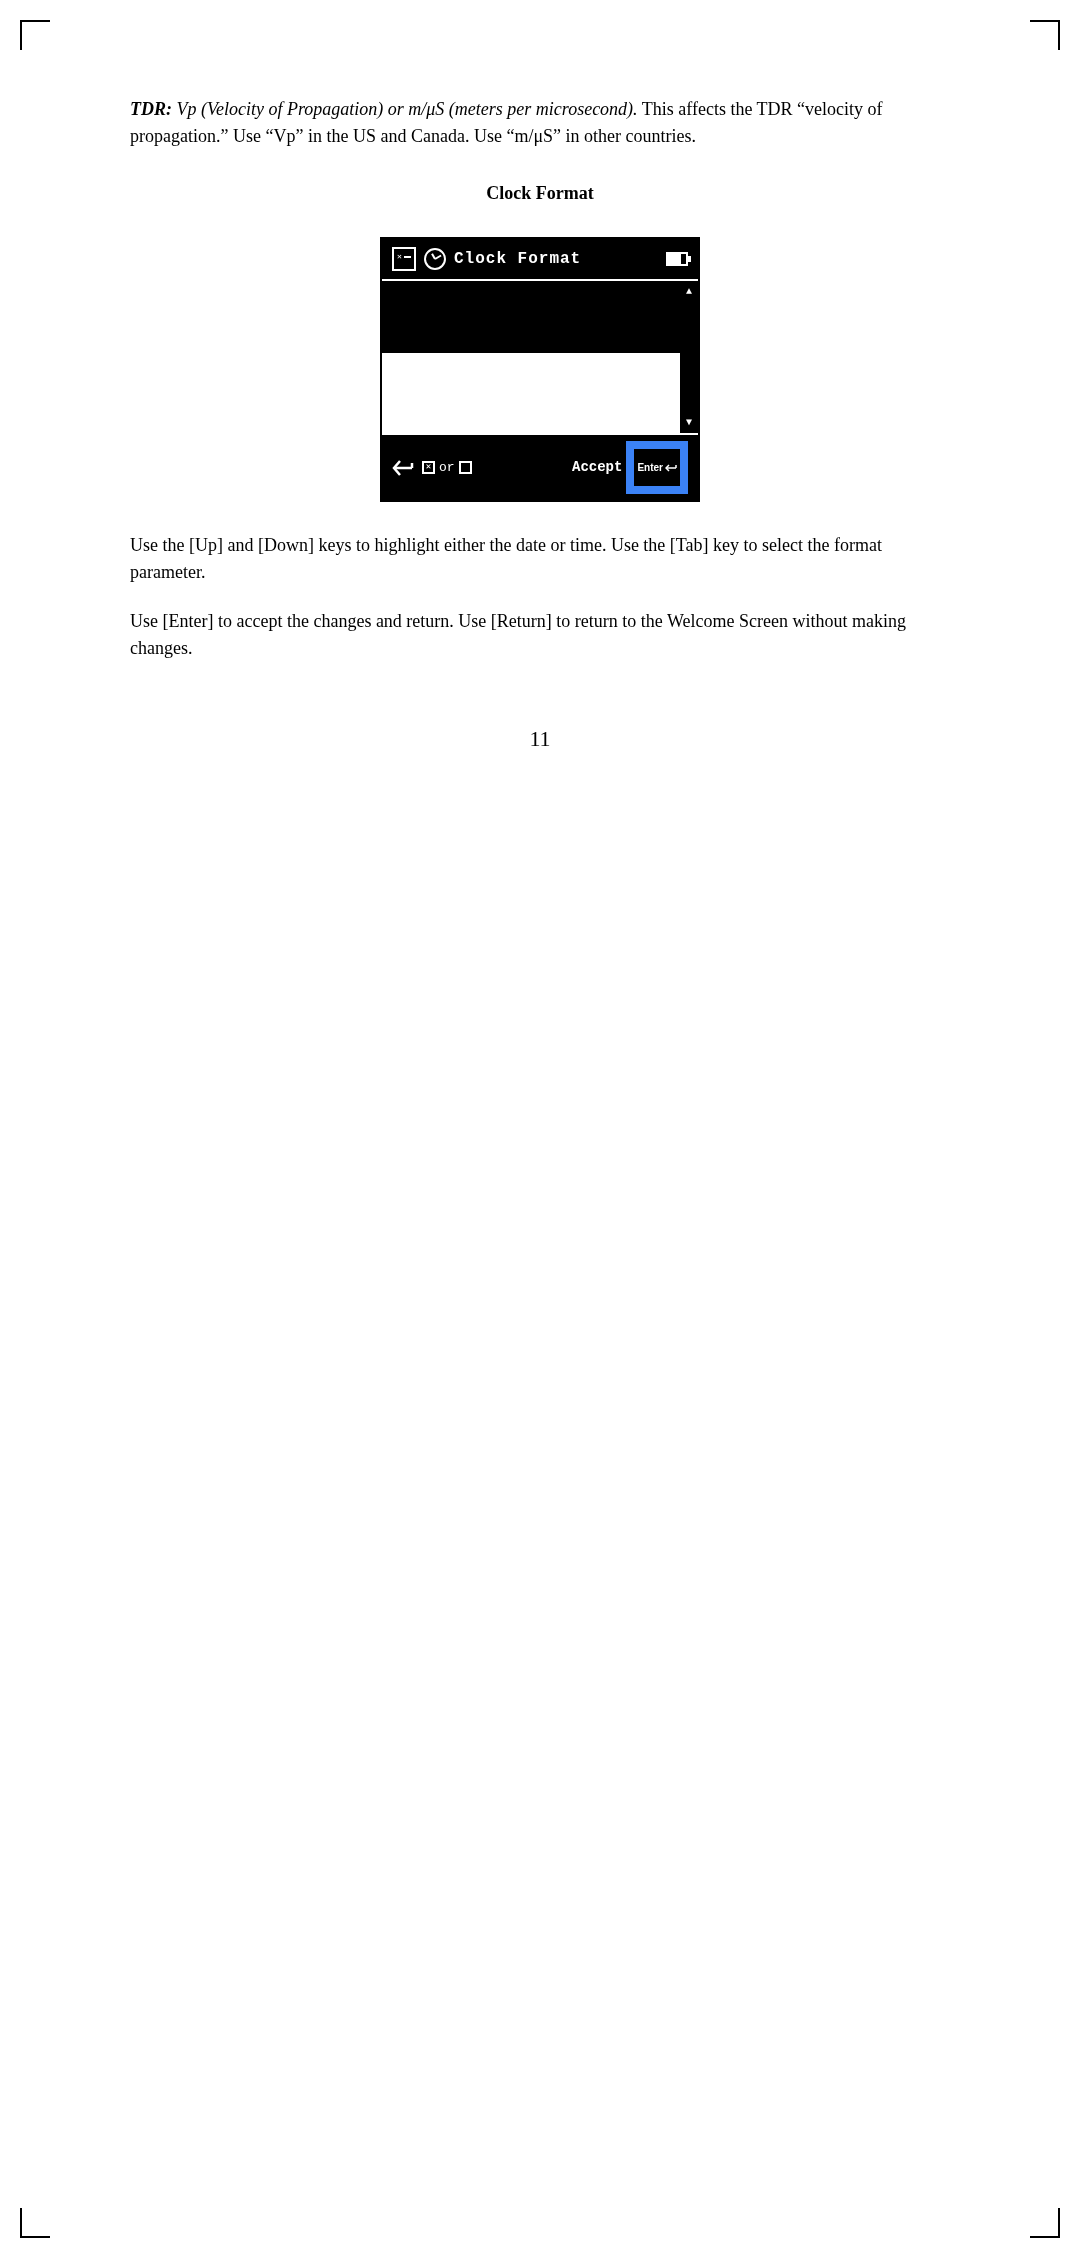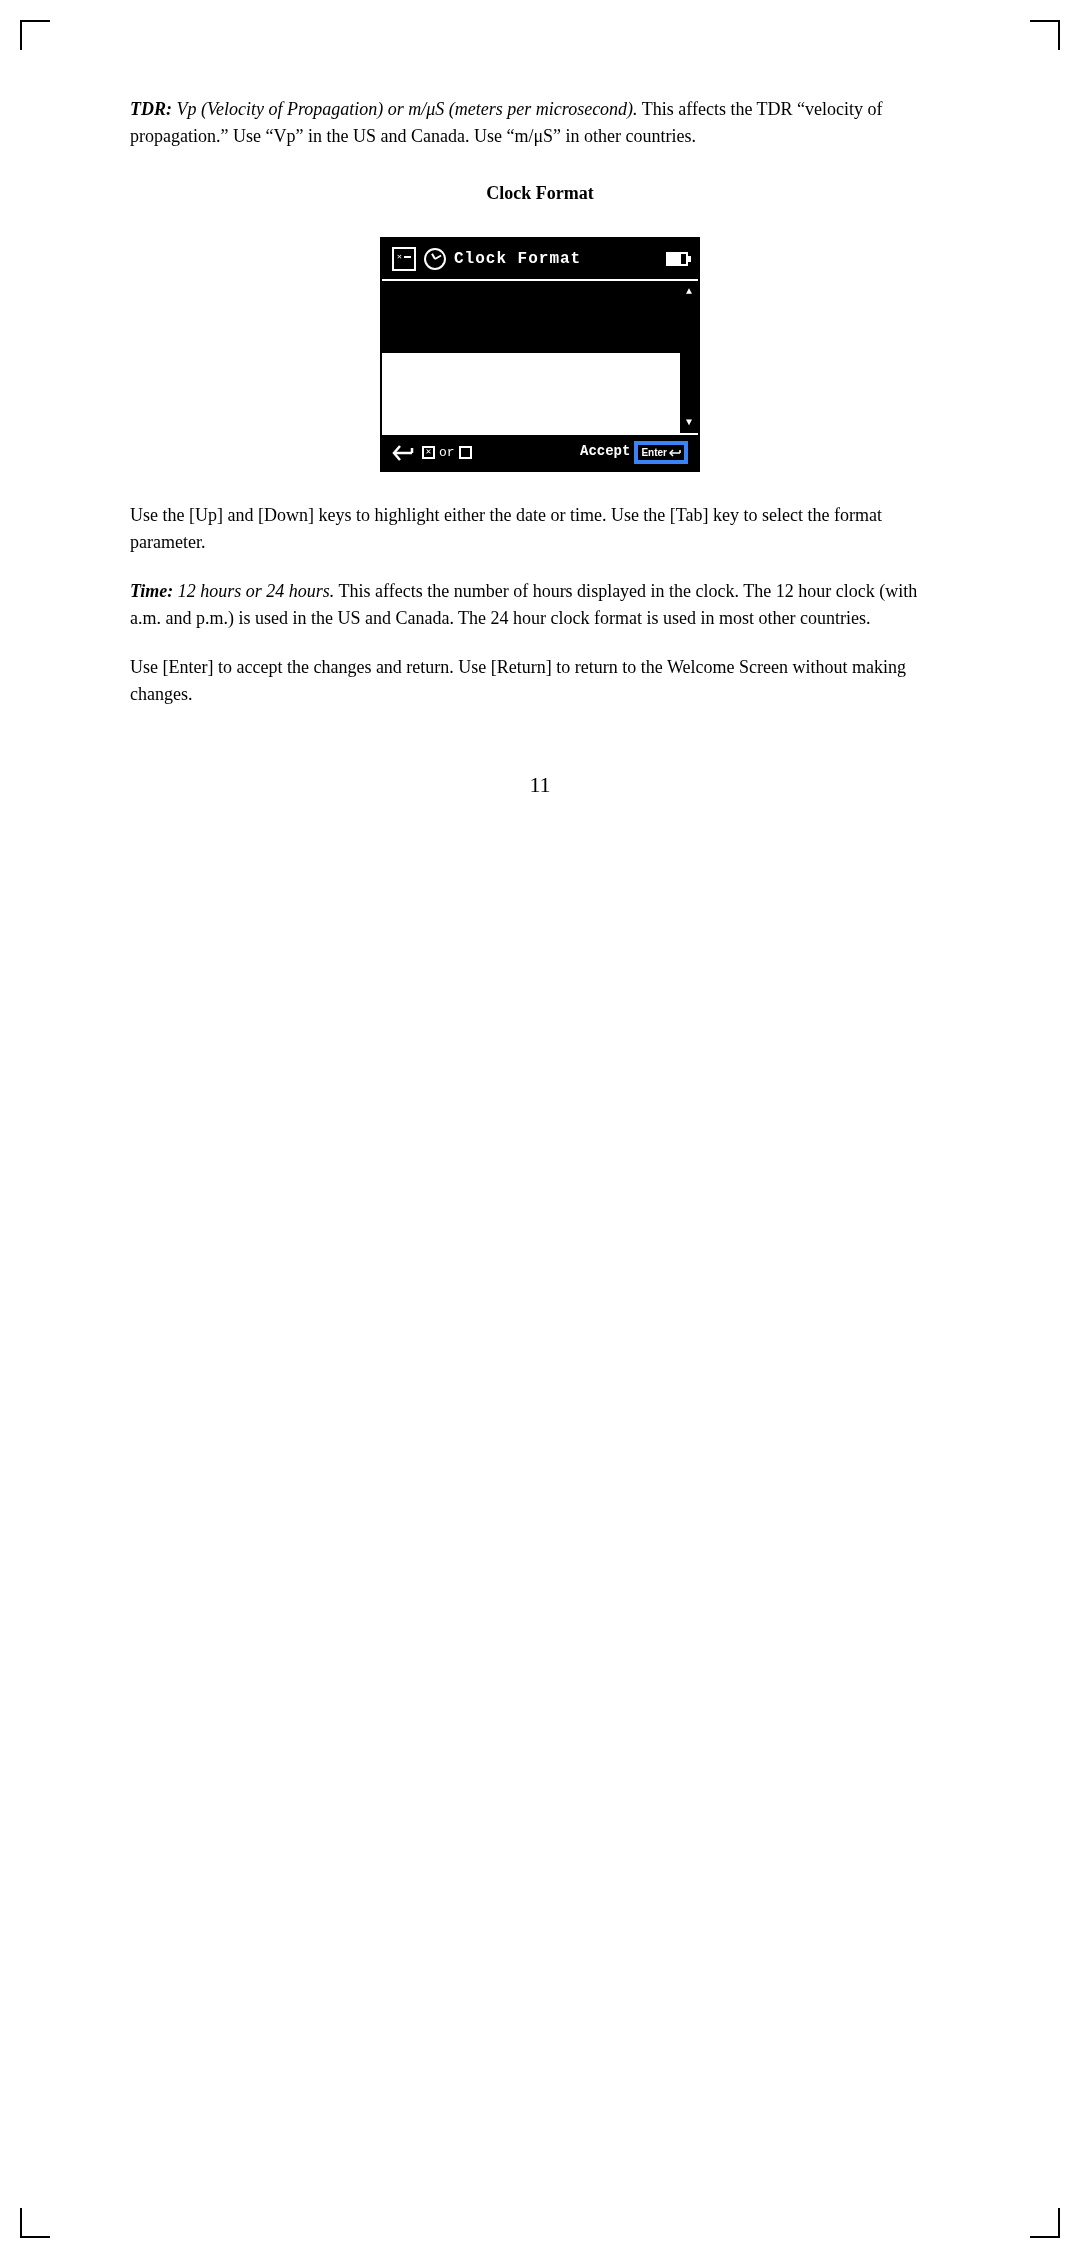--- a/index.html
+++ b/index.html
@@ -245,35 +245,36 @@
       display: inline-flex;
       align-items: center;
       justify-content: center;
       width: 13px;
       height: 13px;
       border: 2px solid #fff;
     }
 
     .device-footer-accept {
       display: flex;
+      align-items: center;
       gap: 4px;
       font-size: 14px;
       color: #fff;
       font-family: 'Courier New', Courier, monospace;
       font-weight: bold;
     }
 
     .enter-key {
       display: inline-flex;
       align-items: center;
       justify-content: center;
-      border: 4px solid #3b82f6;
+      border: 8px solid #3b82f6;
       font-size: 10px;
       color: #fff;
-      padding: 0 3px;
+      padding: 11px 3px;
       font-family: sans-serif;
     }
 
     .page-number {
       text-align: center;
       margin-top: 60px;
       font-size: 22px;
       color: #000;
     }
 
@@ -438,22 +439,19 @@
               <line x1="11" y1="5" x2="11" y2="2" stroke="white" stroke-width="1.5"></line>
             </svg>
           </span>
         </div>
       </div>
     </div>
 
     <p>Use the [Up] and [Down] keys to highlight either the date or time. Use the [Tab] key to select the format parameter.</p>
 
 
-    <p>
-      <span class="bold-italic">Time:</span><em> 12 hours or 24 hours.</em><span> This affects the number of hours displayed in the clock. The 12 hour clock (with a.m. and p.m.) is used in the US and Canada. The 24 hour clock format is used in most other countries.</span>
-    </p>
 
     <p>Use [Enter] to accept the changes and return. Use [Return] to return to the Welcome Screen without making changes.</p>
 
     <div class="page-number">11</div>
 
   </div>
 </div>
 
 </body></html>

